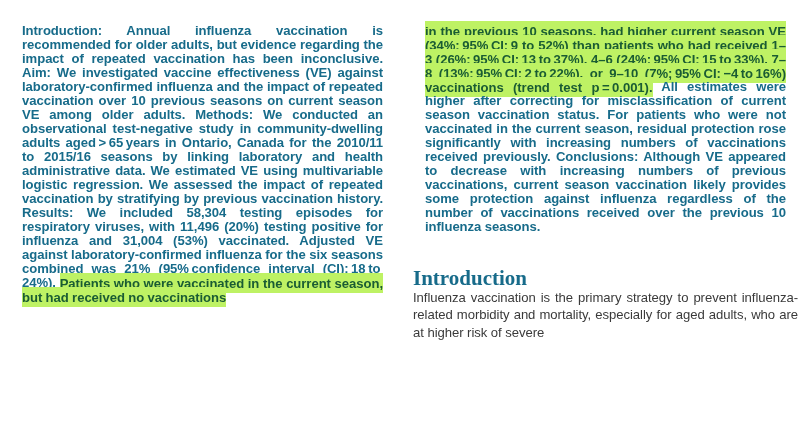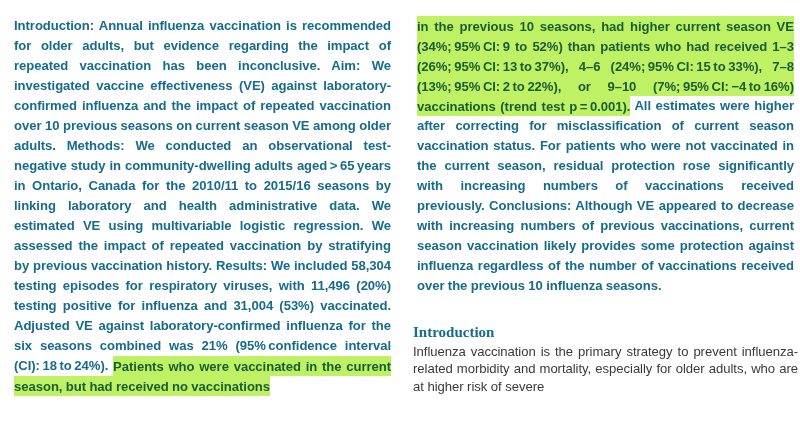--- a/index.html
+++ b/index.html
@@ -22,27 +22,27 @@
   .col {
     position: absolute;
     top: 0;
     width: 385px;
     height: 422px;
   }
   .col-left  { left: 10px; }
   .col-right { left: 413px; }
 
   .abstract-para {
-    margin: 4px;
+    margin: 12px;
     padding: 0;
     color: #176b8a;
     font-family: "Liberation Sans", sans-serif;
     font-size: 13.1px;
     font-weight: bold;
-    line-height: 20px;
+    line-height: 14px;
     text-align: justify;
     text-justify: inter-word;
     letter-spacing: -0.05px;
     word-spacing: -0.2px;
     hyphens: manual;
   }
   .abstract-left  { padding-top: 12px; }
   .abstract-right { padding-top: 12px; }
 
   
@@ -53,21 +53,21 @@
     -webkit-box-decoration-break: clone;
     padding: 2.5px 0 3.2px 0;
   }
 
   .section-head {
     margin: 0;
     padding: 0;
     color: #176b8a;
     font-family: "Liberation Serif", serif;
     font-weight: bold;
-    font-size: 15px;
+    font-size: 21px;
     line-height: 20px;
   }
   .head-spacer { height: 22px; }
 
   .body-para {
     margin: 0;
     padding-top: 1px;
     color: #3a3a3a;
     font-family: "Liberation Sans", sans-serif;
     font-size: 13.1px;
@@ -88,16 +88,16 @@
     <p class="abstract-para abstract-left"><span class="lbl">Introduction:</span><span> Annual influenza vaccination is recommended for older adults, but evidence regarding the impact of repeated vaccination has been inconclusive. </span><span class="lbl">Aim:</span><span> We investigated vaccine effectiveness (VE) against laboratory-confirmed influenza and the impact of repeated vaccination over 10 previous seasons on current season VE among older adults. </span><span class="lbl">Methods:</span><span> We conducted an observational test-negative study in community-dwelling adults aged &gt; 65 years in Ontario, Canada for the 2010/11 to 2015/16 seasons by linking laboratory and health administrative data. We estimated VE using multivariable logistic regression. We assessed the impact of repeated vaccination by stratifying by previous vaccination history. </span><span class="lbl">Results:</span><span> We included 58,304 testing episodes for respiratory viruses, with 11,496 (20%) testing positive for influenza and 31,004 (53%) vaccinated. Adjusted VE against laboratory-confirmed influenza for the six seasons combined was 21% (95% confidence interval (CI): 18 to 24%). </span><span class="hl">Patients who were vaccinated in the current season, but had received no vaccinations</span></p>
   </div>
 
   <div class="col col-right">
     <p class="abstract-para abstract-right"><span class="hl">in the previous 10 seasons, had higher current season VE (34%; 95% CI: 9 to 52%) than patients who had received 1–3 (26%; 95% CI: 13 to 37%), 4–6 (24%; 95% CI: 15 to 33%), 7–8 (13%; 95% CI: 2 to 22%), or 9–10 (7%; 95% CI: −4 to 16%) vaccinations (trend test p = 0.001).</span><span> All estimates were higher after correcting for misclassification of current season vaccination status. For patients who were not vaccinated in the current season, residual protection rose significantly with increasing numbers of vaccinations received previously. </span><span class="lbl">Conclusions:</span><span> Although VE appeared to decrease with increasing numbers of previous vaccinations, current season vaccination likely provides some protection against influenza regardless of the number of vaccinations received over the previous 10 influenza seasons.</span></p>
 
     <div class="head-spacer"></div>
 
     <h2 class="section-head">Introduction</h2>
 
-    <p class="body-para">Influenza vaccination is the primary strategy to prevent influenza-related morbidity and mortality, especially for older adults, who are at higher risk of severe</p>
+    <p class="body-para">Influenza vaccination is the primary strategy to prevent influenza-related morbidity and mortality, especially for aged adults, who are at higher risk of severe</p>
   </div>
 
 </div>
 
 </body></html>

